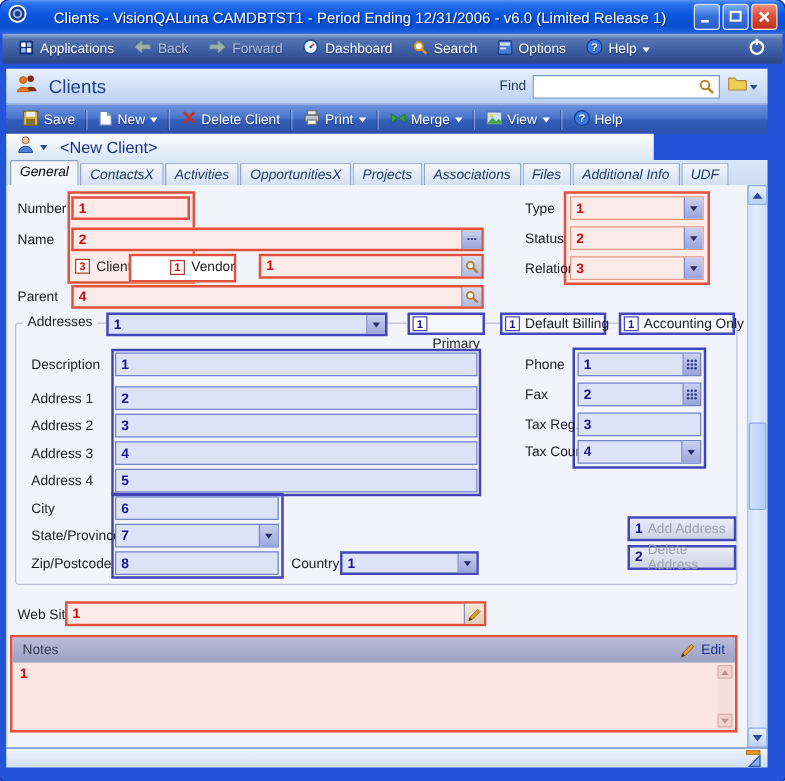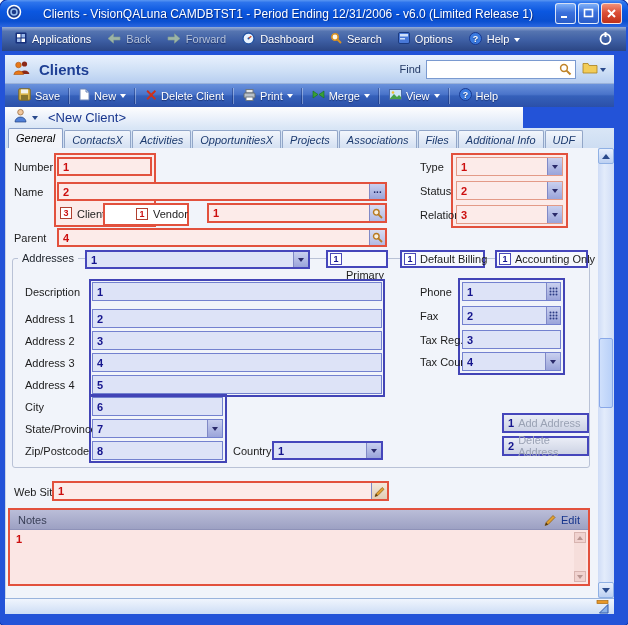--- a/index.html
+++ b/index.html
@@ -25,21 +25,21 @@
     display:flex; align-items:center; gap:2px; padding:0 6px; }
   .mitem { display:flex; align-items:center; gap:5px; color:#fff; font-size:11px;
     padding:2px 7px; white-space:nowrap; text-shadow:0 1px 1px rgba(0,10,50,.5); }
   .mitem.disabled { color:#b6c4dc; }
   .power { margin-left:auto; }
 
   
   .header { position:absolute; left:5px; top:55px; width:609px; height:29px;
     background:linear-gradient(180deg,#e9f1fd 0%,#cfe0f6 55%,#b7cef0 100%);
     display:flex; align-items:center; padding:0 8px; border-bottom:1px solid #9ab2da; }
-  .header-title { color:#1e3f94; font-size:15px; font-weight:bold; margin-left:8px; flex:1; }
+  .header-title { color:#1e3f94; font-size:15px; font-weight:normal; margin-left:8px; flex:1; }
   .find-label { color:#243a66; font-size:11px; margin-right:5px; }
   .find-wrap { position:relative; width:150px; height:19px; background:#fff;
     border:1px solid #7a9ad0; display:flex; align-items:center; }
   .find-input { border:none; outline:none; width:128px; height:15px; font-size:11px; padding-left:3px;
     font-family:"Liberation Sans",sans-serif; background:transparent; }
   .find-mag { position:absolute; right:1px; top:1px; width:18px; height:15px;
     display:flex; align-items:center; justify-content:center; }
   .folder-btn { display:flex; align-items:center; margin-left:6px; gap:2px; }
 
   

